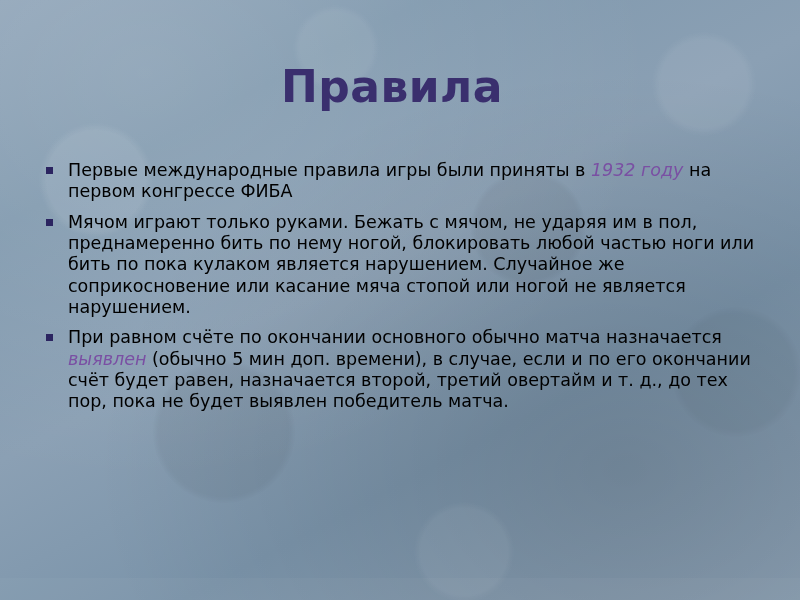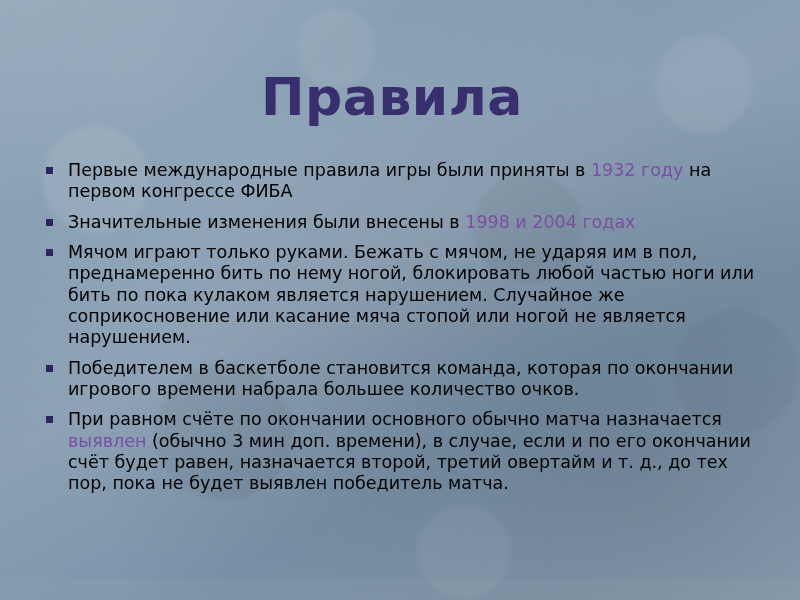--- a/index.html
+++ b/index.html
@@ -37,21 +37,21 @@
       radial-gradient(circle at 58% 92%, rgba(255,255,255,0.06) 0 6%, rgba(255,255,255,0) 7%),
       radial-gradient(circle at 92% 62%, rgba(0,0,0,0.04) 0 7%, rgba(0,0,0,0) 8%);
     opacity: 0.9;
   }
   #title {
     position: absolute;
     left: 0;
     right: 16px;
     top: 34px;
     text-align: center;
-    font-size: 52px;
+    font-size: 44px;
     line-height: 1.1;
     color: #3a2f6e;
     font-family: "DejaVu Sans", sans-serif;
     letter-spacing: 0.5px;
     z-index: 2;
   }
   #body-area {
     position: absolute;
     left: 40px;
     top: 160px;
@@ -76,20 +76,21 @@
     position: absolute;
     left: 6px;
     top: 7px;
     width: 7px;
     height: 7px;
     background: #2b2460;
     display: block;
   }
   .hl {
     color: #7a4fa3;
+    font-style: italic;
   }
   .txt {
     display: inline;
     text-align: right;
   }
   #footer-strip {
     position: absolute;
     left: 0;
     right: 0;
     bottom: 0;
@@ -101,22 +102,20 @@
 </head>
 <body>
 
 <div id="slide">
 
   <h1 id="title">Правила</h1>
 
   <div id="body-area">
     <ul class="bullets" id="bullet-list">
         <li><span class="marker"></span><span class="txt">Первые международные правила игры были приняты в </span><span class="txt hl">1932 году</span><span class="txt"> на первом конгрессе ФИБА</span></li>
-        <li><span class="marker"></span><span class="txt">Значительные изменения были внесены в </span><span class="txt hl">1998 и 2004 годах</span></li>
         <li><span class="marker"></span><span class="txt">Мячом играют только руками. Бежать с мячом, не ударяя им в пол, преднамеренно бить по нему ногой, блокировать любой частью ноги или бить по пока кулаком является нарушением. Случайное же соприкосновение или касание мяча стопой или ногой не является нарушением.</span></li>
-        <li><span class="marker"></span><span class="txt">Победителем в баскетболе становится команда, которая по окончании игрового времени набрала большее количество очков.</span></li>
-        <li><span class="marker"></span><span class="txt">При равном счёте по окончании основного обычно матча назначается </span><span class="txt hl">выявлен</span><span class="txt"> (обычно 3 мин доп. времени), в случае, если и по его окончании счёт будет равен, назначается второй, третий овертайм и т. д., до тех пор, пока не будет выявлен победитель матча.</span></li>
+        <li><span class="marker"></span><span class="txt">При равном счёте по окончании основного обычно матча назначается </span><span class="txt hl">выявлен</span><span class="txt"> (обычно 5 мин доп. времени), в случае, если и по его окончании счёт будет равен, назначается второй, третий овертайм и т. д., до тех пор, пока не будет выявлен победитель матча.</span></li>
       </ul>
   </div>
 
   <div id="footer-strip"></div>
 
 </div>
 
 </body></html>

